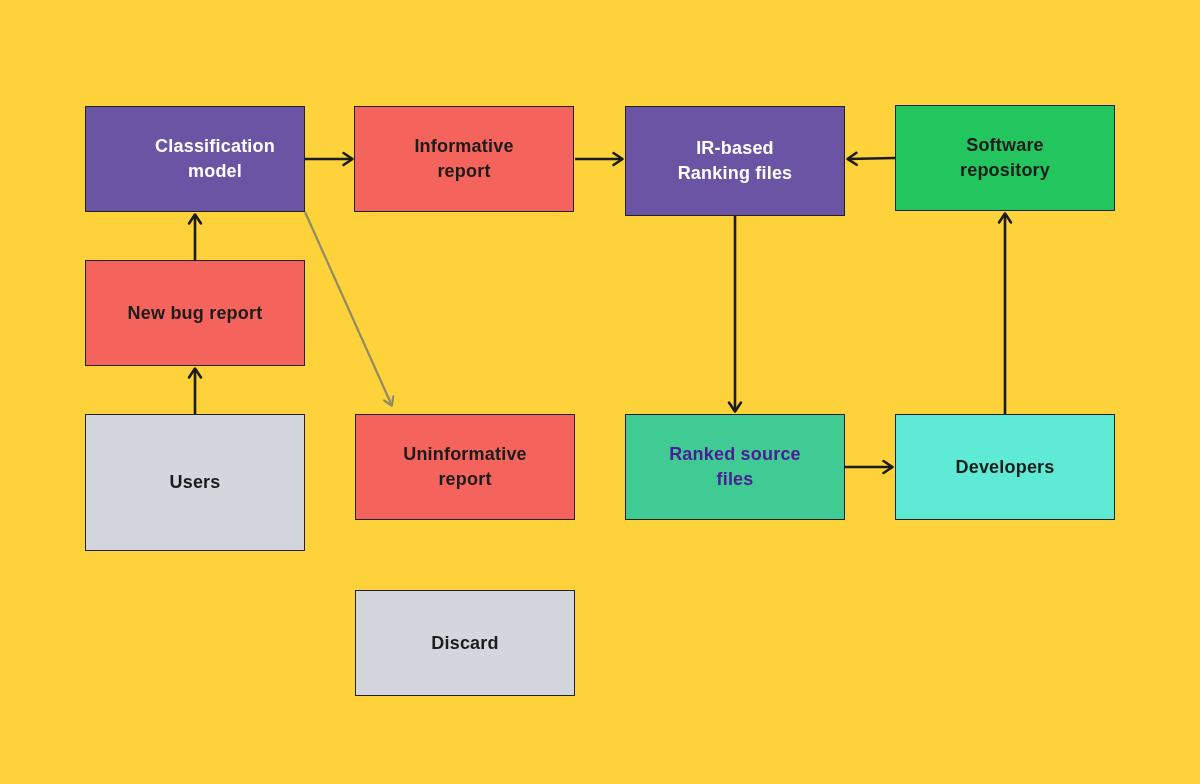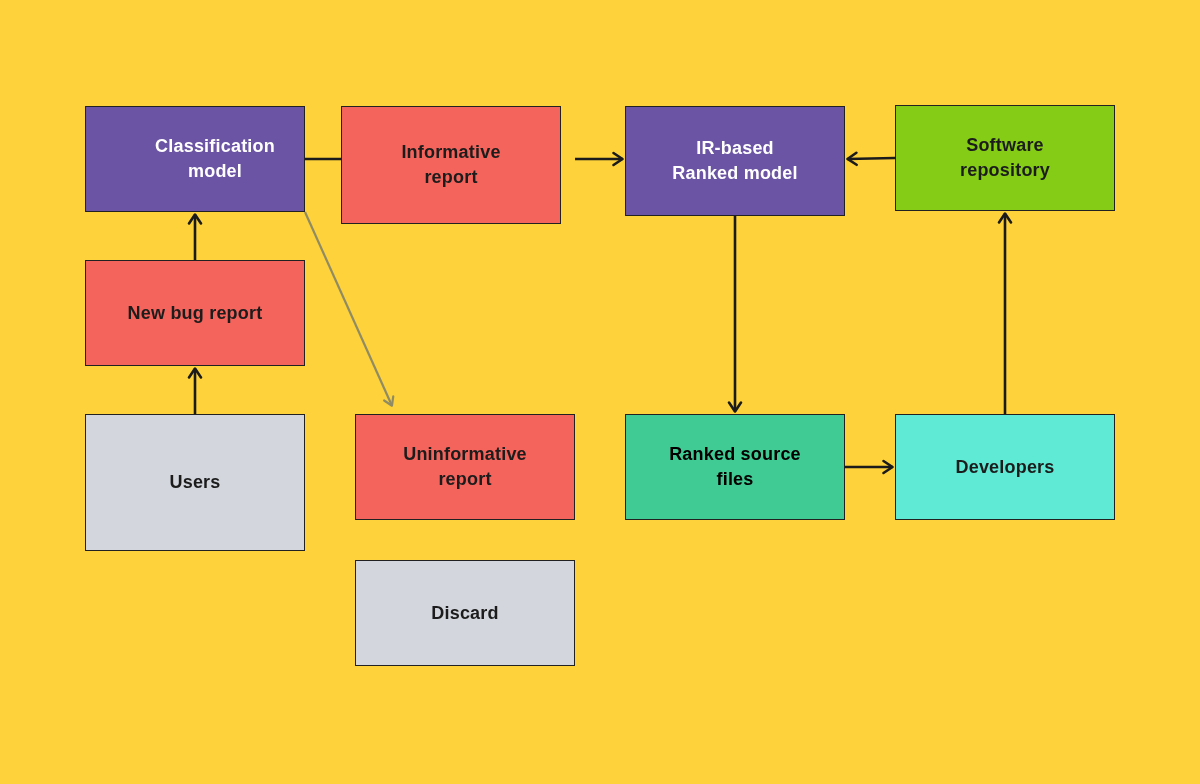--- a/index.html
+++ b/index.html
@@ -55,33 +55,33 @@
         <line x1="305" y1="212" x2="391.9760239929154" y2="405.71932616603885" class="edge-secondary" stroke="#918B63" marker-end="url(#arrow-secondary)"></line>
       </g>
   </svg>
   <div id="node-layer">
       <div class="node" style="left: 85px; top: 106px; width: 220px; height: 106px; background: rgb(107, 84, 163); border-color: rgb(33, 33, 33);">
     <div class="node-label" style="color: rgb(255, 255, 255); margin-left: 40px;">
           <div>Classification</div>
           <div>model</div>
         </div>
   </div>
-      <div class="node" style="left: 341px; top: 106px; width: 220px; height: 118px; background: rgb(244, 100, 92); border-color: rgb(33, 33, 33);">
+      <div class="node" style="left: 354px; top: 106px; width: 220px; height: 106px; background: rgb(244, 100, 92); border-color: rgb(33, 33, 33);">
     <div class="node-label" style="color: rgb(28, 28, 28);">
           <div>Informative</div>
           <div>report</div>
         </div>
   </div>
       <div class="node" style="left: 625px; top: 106px; width: 220px; height: 110px; background: rgb(107, 84, 163); border-color: rgb(33, 33, 33);">
     <div class="node-label" style="color: rgb(255, 255, 255);">
           <div>IR-based</div>
-          <div>Ranked model</div>
+          <div>Ranking files</div>
         </div>
   </div>
-      <div class="node" style="left: 895px; top: 105px; width: 220px; height: 106px; background: #84cc16; border-color: rgb(33, 33, 33);">
+      <div class="node" style="left: 895px; top: 105px; width: 220px; height: 106px; background: #22c55e; border-color: rgb(33, 33, 33);">
     <div class="node-label" style="color: rgb(28, 28, 28);">
           <div>Software</div>
           <div>repository</div>
         </div>
   </div>
       <div class="node" style="left: 85px; top: 260px; width: 220px; height: 106px; background: rgb(244, 100, 92); border-color: rgb(33, 33, 33);">
     <div class="node-label" style="color: rgb(28, 28, 28);">
           <div>New bug report</div>
         </div>
   </div>
@@ -90,29 +90,29 @@
           <div>Users</div>
         </div>
   </div>
       <div class="node" style="left: 355px; top: 414px; width: 220px; height: 106px; background: rgb(244, 100, 92); border-color: rgb(33, 33, 33);">
     <div class="node-label" style="color: rgb(28, 28, 28);">
           <div>Uninformative</div>
           <div>report</div>
         </div>
   </div>
       <div class="node" style="left: 625px; top: 414px; width: 220px; height: 106px; background: rgb(63, 203, 147); border-color: rgb(33, 33, 33);">
-    <div class="node-label" style="color: #000000;">
+    <div class="node-label" style="color: #4c1d95;">
           <div>Ranked source</div>
           <div>files</div>
         </div>
   </div>
       <div class="node" style="left: 895px; top: 414px; width: 220px; height: 106px; background: #5eead4; border-color: rgb(33, 33, 33);">
     <div class="node-label" style="color: rgb(28, 28, 28);">
           <div>Developers</div>
         </div>
   </div>
-      <div class="node" style="left: 355px; top: 560px; width: 220px; height: 106px; background: rgb(211, 215, 221); border-color: rgb(33, 33, 33);">
+      <div class="node" style="left: 355px; top: 590px; width: 220px; height: 106px; background: rgb(211, 215, 221); border-color: rgb(33, 33, 33);">
     <div class="node-label" style="color: rgb(28, 28, 28);">
           <div>Discard</div>
         </div>
   </div>
     </div>
 </div>
 
 </body></html>

